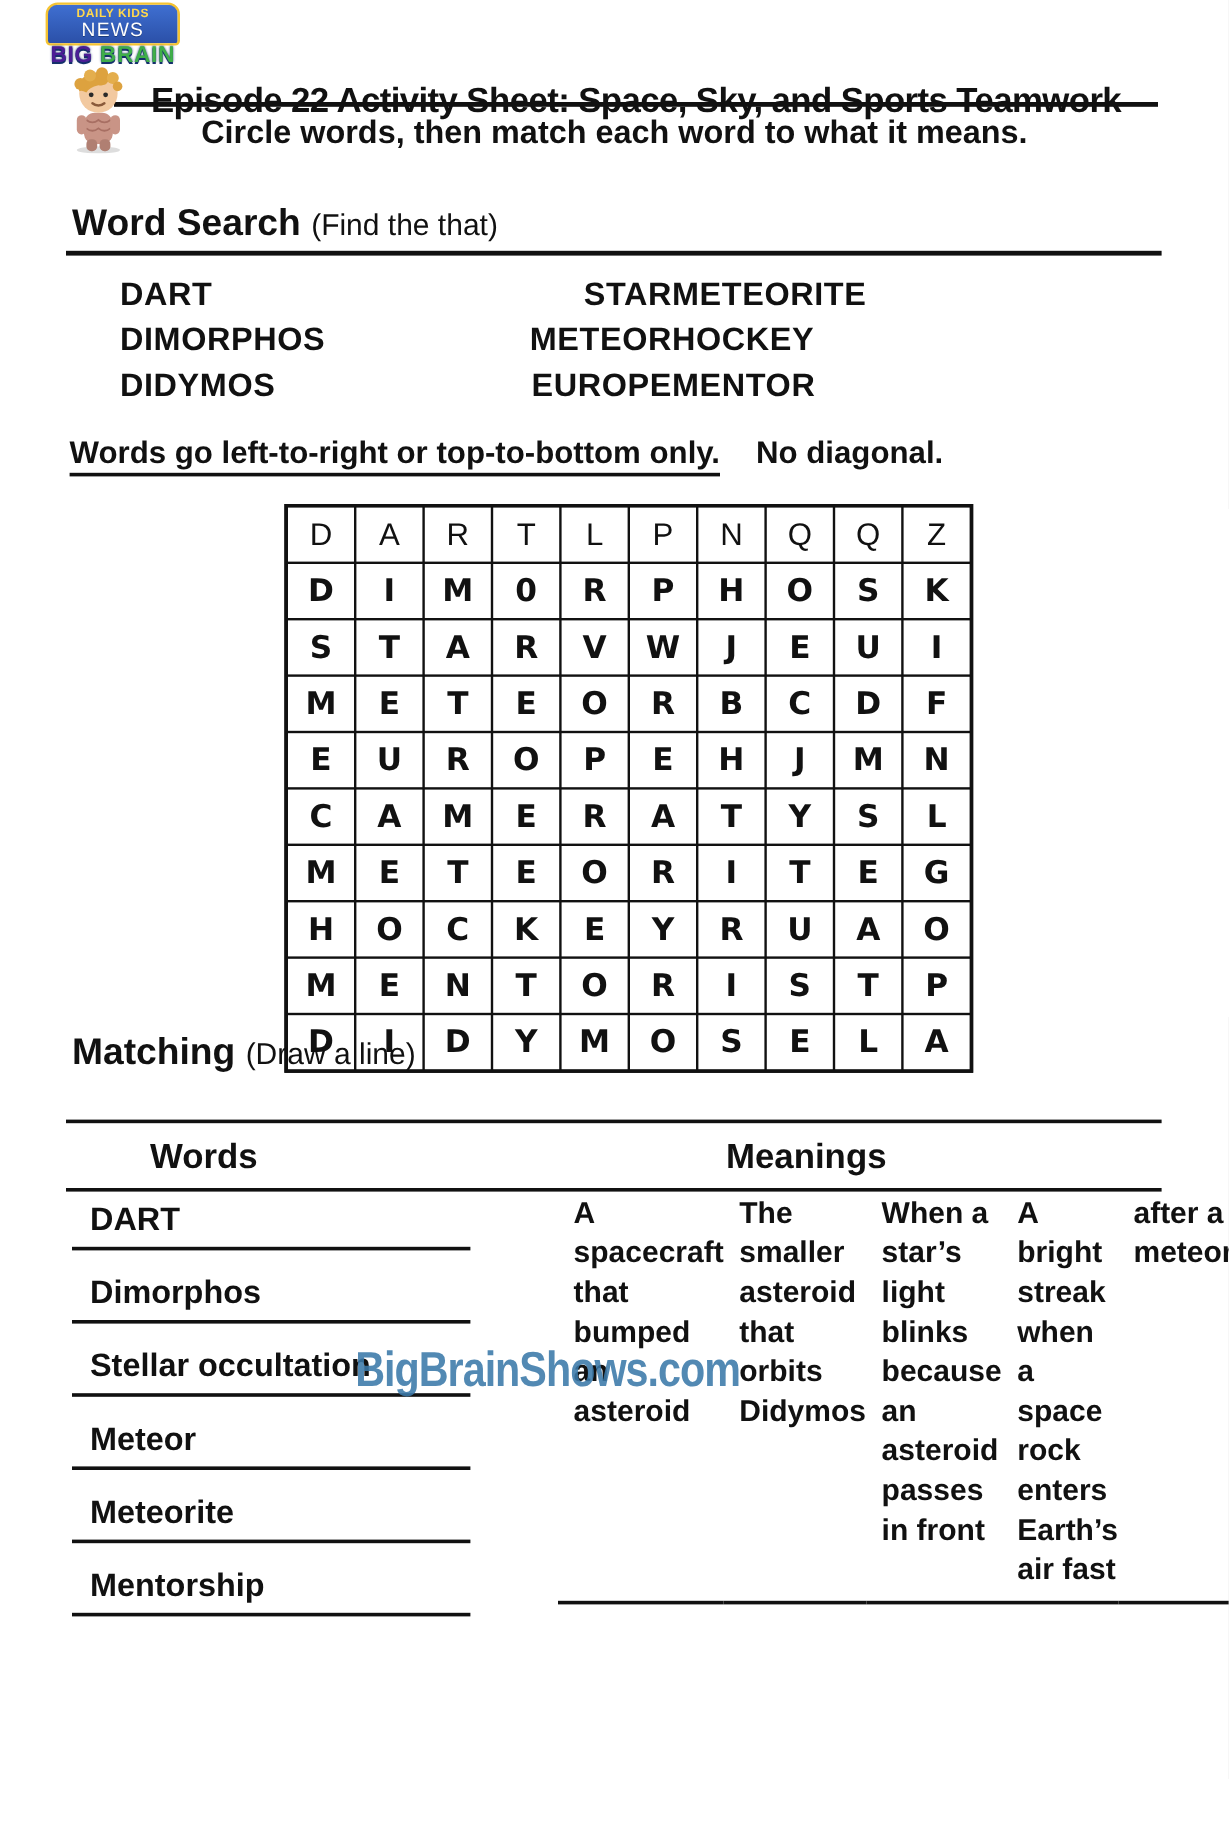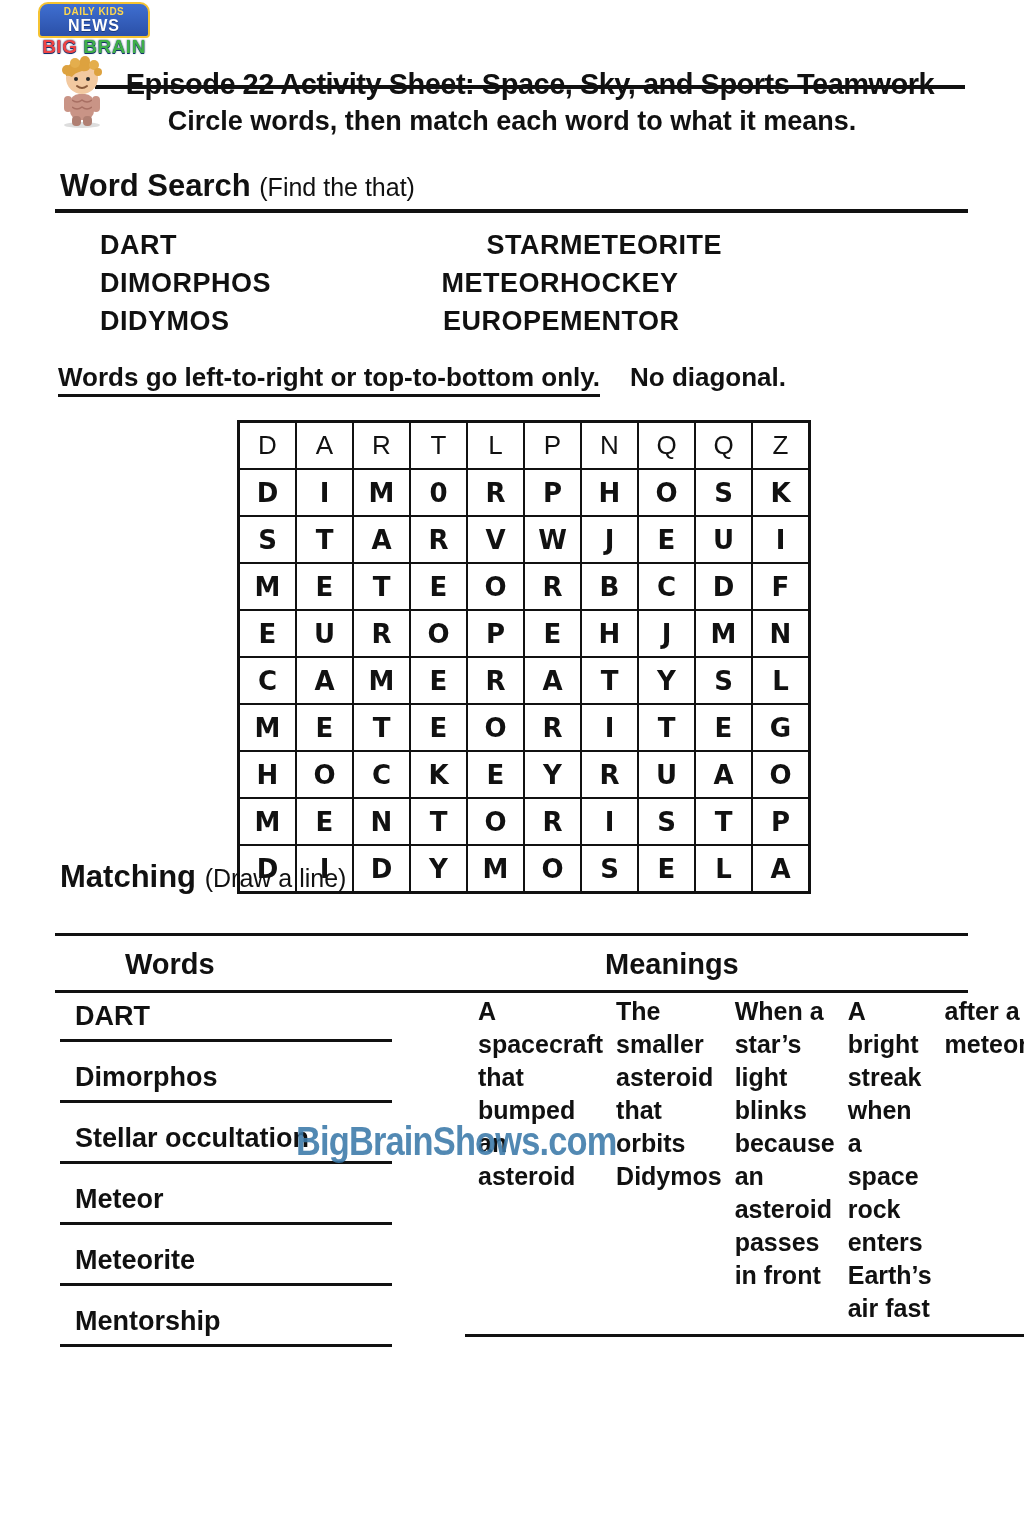--- a/index.html
+++ b/index.html
@@ -15,38 +15,38 @@
   }
   
   .logo { position:absolute; left:38px; top:2px; width:112px; text-align:center; z-index:4; }
   .logo-banner {
     background: linear-gradient(#3f6fd1,#2b50a8);
     border: 2px solid #f5c332;
     border-radius: 10px 10px 4px 4px;
     padding: 2px 20px 1px;
   }
   .logo-line1 { font-size: 10px; font-weight: bold; color: #ffd84d; letter-spacing: .5px; }
-  .logo-line2 { font-size: 16px; font-weight: bold; color: #ffffff; letter-spacing: 1px;
+  .logo-line2 { font-size: 16px; font-weight: normal; color: #ffffff; letter-spacing: 1px;
                 text-shadow: 0 1px 0 #1a3a7a; }
   .logo-bigbrain { margin-top: -2px; font-size: 19px; font-weight: bold; letter-spacing: .5px;
                    text-shadow: 0 1px 0 #15306b, 0 0 2px #15306b; }
-  .logo-big   { color:#ef4444; }
+  .logo-big   { color:#4c1d95; }
   .logo-brain { color:#3fae49; }
   
   .avatar { position:absolute; left:52px; top:52px; width:60px; height:76px; z-index:5; }
   
   .title {
     position:absolute; left:95px; top:32px; width:870px;
     font-size:29px; font-weight:bold; letter-spacing:-0.5px; text-align:center;
     white-space:nowrap;
     margin-top:36px;
   }
   .title-rule { position:absolute; left:95px; top:85px; width:870px; height:4px; background:#111; }
   .subtitle {
-    position:absolute; left:60px; top:106px; width:904px;
+    position:absolute; left:60px; top:95px; width:904px;
     font-size:27px; font-weight:600; text-align:center;
   }
   
   .section-heading { position:absolute; font-size:31px; font-weight:bold; white-space:nowrap; }
   .section-note { font-size:25px; font-weight:normal; }
   .rule { position:absolute; background:#111; }
   
   .word-cols { position:absolute; left:100px; top:230px; width:820px; display:flex; }
   .word-col { display:flex; flex-direction:column; gap:8px; }
   .word-col-1 { width:275px; }

